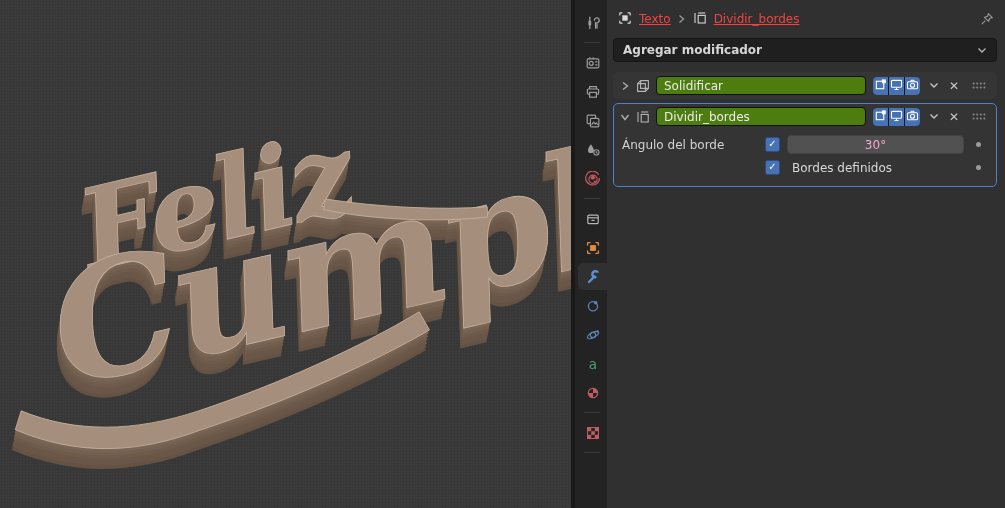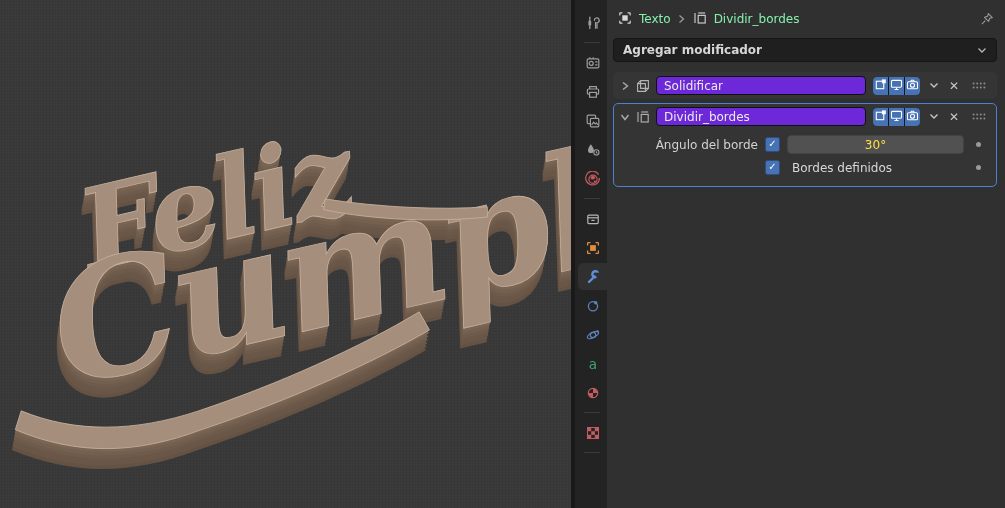--- a/index.html
+++ b/index.html
@@ -20,51 +20,51 @@
   .props{position:absolute;left:575px;top:0;width:430px;height:508px;display:flex;background:#303030;}
   .tabbar{width:32px;background:#232323;display:flex;flex-direction:column;padding-top:8px;flex:none;}
   .tab{height:27px;margin:1px 0 1px 3px;display:flex;align-items:center;justify-content:center;
        border-radius:5px 0 0 5px;cursor:pointer;}
   .tab.active{background:#303030;}
   .tab-sep{height:1px;background:#3a3a3a;margin:5px 7px 5px 9px;}
   .tab svg{display:block;}
 
   .main{flex:1;display:flex;flex-direction:column;min-width:0;}
   .phead{height:38px;display:flex;align-items:center;padding:0 10px;gap:6px;flex:none;}
-  .crumb-text{color:#86efac;}
+  .crumb-text{color:#ef4444;text-decoration:underline;}
   .crumb-sep svg{display:block;}
   .pin{margin-left:auto;cursor:pointer;display:flex;}
 
   .pcontent{padding:0 8px 0 6px;}
 
   .add-mod{height:22px;background:#1f1f1f;border:1px solid #161616;border-radius:4px;
            display:flex;align-items:center;padding:0 9px;color:#d6d6d6;cursor:pointer;margin-bottom:10px;font-weight:bold;}
   .add-mod .chev{margin-left:auto;display:flex;}
 
   .panel{background:#353535;border:1px solid transparent;border-radius:5px;margin-bottom:4px;}
   .panel.active{background:#343434;border:1px solid #4f80d0;}
   .panel-header{height:25px;display:flex;align-items:center;padding:0 7px 0 6px;gap:5px;}
   .expand{display:flex;cursor:pointer;}
   .mod-icon{display:flex;}
-  .name-field{width:194px;height:17px;background:#6d28d9;border:1px solid #101010;border-radius:4px;
+  .name-field{width:194px;height:17px;background:#4d7c0f;border:1px solid #101010;border-radius:4px;
               color:#ebebeb;display:flex;align-items:center;padding:0 7px;cursor:text;}
   .toggle-group{display:flex;background:#161616;border-radius:4px;overflow:hidden;gap:1px;margin-left:2px;}
   .toggle{width:15px;height:18px;background:#4772b3;display:flex;align-items:center;justify-content:center;cursor:pointer;}
   .hbtn{display:flex;align-items:center;justify-content:center;cursor:pointer;margin-left:4px;}
   .close-x{color:#c8c8c8;font-size:12px;line-height:1;margin-left:5px;cursor:pointer;}
   .drag{margin-left:8px;cursor:grab;display:flex;}
 
   .panel-body{padding:4px 6px 7px 8px;}
   .row{display:flex;align-items:center;height:23px;}
-  .rlabel{width:136px;text-align:right;color:#d2d2d2;flex:none;}
+  .rlabel{width:136px;color:#d2d2d2;flex:none;}
   .rlabel.blank{visibility:hidden;}
   .cb{width:13px;height:13px;margin:0 7px;background:#4772b3;border:1px solid #2e4d80;border-radius:2.5px;
       color:#fff;font-size:10px;line-height:12px;text-align:center;flex:none;cursor:pointer;}
   .slider{flex:1;height:17px;background:#515151;border:1px solid #434343;border-radius:4px;
-          display:flex;align-items:center;justify-content:center;color:#fde047;cursor:ew-resize;}
+          display:flex;align-items:center;justify-content:center;color:#f9a8d4;cursor:ew-resize;}
   .cb-label{color:#d8d8d8;margin-left:5px;}
   .dec-col{width:24px;display:flex;align-items:center;justify-content:center;flex:none;margin-left:2px;}
   .dot{width:5px;height:5px;border-radius:50%;background:#9a9a9a;cursor:pointer;}
   .spacer{flex:1;}
 </style>
 </head>
 <body>
 
 <div class="screen">
 

